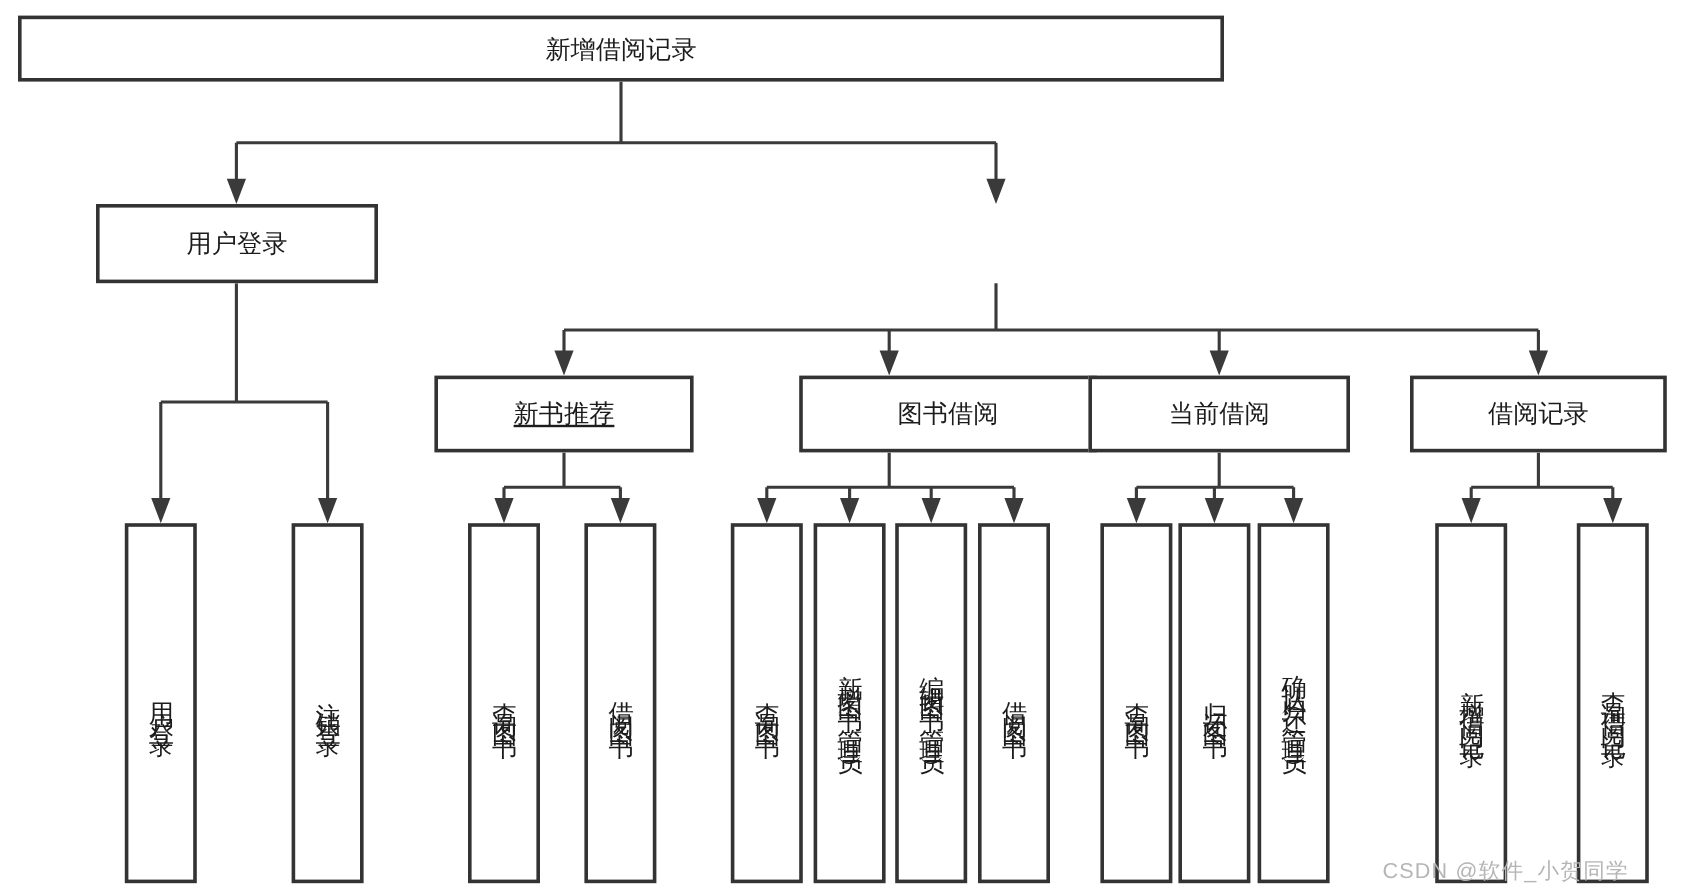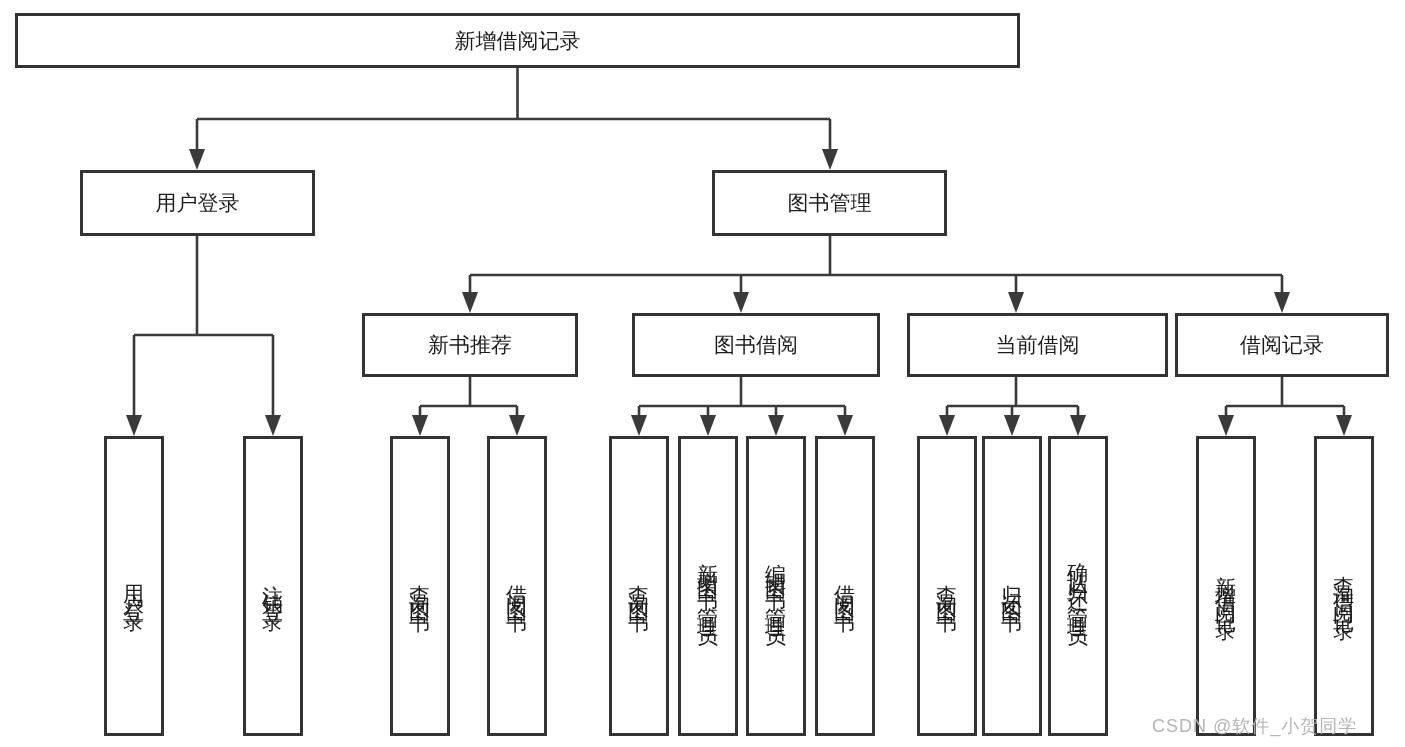--- a/index.html
+++ b/index.html
@@ -85,31 +85,28 @@
          M1336 415 L1352 415 L1344 436 Z"></path>
   </svg>
 
   <div class="node" style="left:15px; top:13px; width:1005px; height:55px;">
     <span>新增借阅记录</span>
   </div>
 
   <div class="node" style="left:80px; top:170px; width:235px; height:66px;">
     <span>用户登录</span>
   </div>
-  <div class="node" style="left:712px; top:170px; width:235px; height:66px;">
-    <span>图书管理</span>
-  </div>
 
-  <div class="node" style="left:362px; top:313px; width:216px; height:64px;">
+  <div class="node" style="left:362px; top:313px; width:216px; height:64px;text-decoration:underline;">
     <span>新书推荐</span>
   </div>
-  <div class="node" style="left:632px; top:313px; width:248px; height:64px;">
+  <div class="node" style="left:666px; top:313px; width:248px; height:64px;">
     <span>图书借阅</span>
   </div>
-  <div class="node" style="left:907px; top:313px; width:261px; height:64px;">
+  <div class="node" style="left:907px; top:313px; width:218px; height:64px;">
     <span>当前借阅</span>
   </div>
   <div class="node" style="left:1175px; top:313px; width:214px; height:64px;">
     <span>借阅记录</span>
   </div>
 
   <div class="node" style="left:104px; top:436px; width:60px; height:300px;">
     <span class="vtext">用户登录</span>
   </div>
   <div class="node" style="left:243px; top:436px; width:60px; height:300px;">

